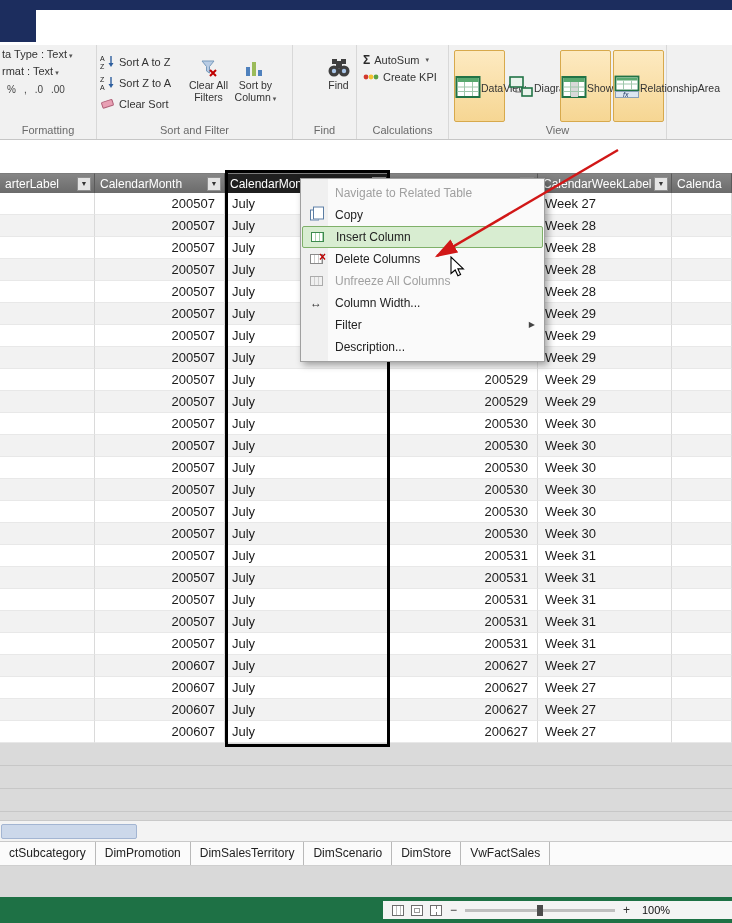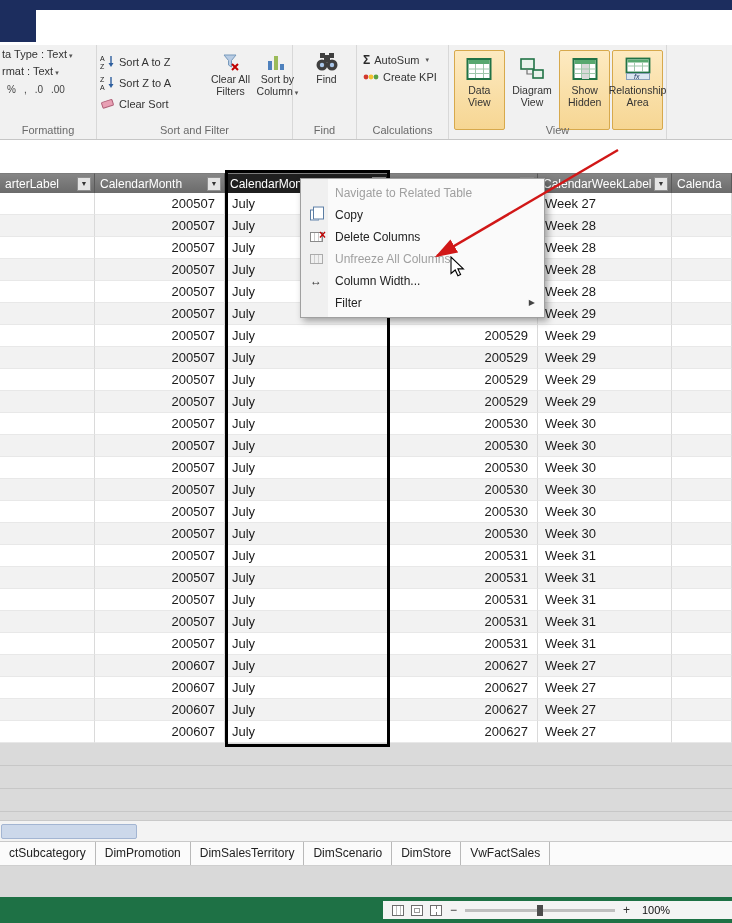--- a/index.html
+++ b/index.html
@@ -10,30 +10,30 @@
   .title-corner{position:absolute;left:0;top:0;width:36px;height:42px;background:#1c2d5e;}
 
   
   .ribbon{position:absolute;left:0;top:45px;width:732px;height:95px;background:#f1f1f1;border-bottom:1px solid #c6c6c6;display:flex;box-sizing:border-box;}
   .rgroup{position:relative;height:100%;border-right:1px solid #d8d8d8;box-sizing:border-box;flex:none;}
   .rg-label{position:absolute;bottom:3px;left:0;right:0;text-align:center;font-size:11px;color:#6a6a6a;white-space:nowrap;}
   .fmt-row{font-size:11px;color:#333;padding:3px 0 2px 2px;white-space:nowrap;}
   .caret{font-size:7px;color:#555;margin-left:2px;}
   .fmt-btns{display:flex;gap:8px;padding:5px 0 0 7px;font-size:10px;color:#444;}
   .fmt-btn{cursor:default;}
-  .sf-wrap{display:flex;gap:34px;}
+  .sf-wrap{display:flex;}
   .sf-left{display:flex;flex-direction:column;padding:7px 0 0 3px;gap:2px;}
   .sf-btn{display:flex;align-items:center;gap:4px;font-size:11px;color:#333;height:19px;white-space:nowrap;}
-  .sf-right{display:flex;padding-top:4px;margin-left:2px;}
+  .sf-right{display:flex;padding-top:10px;margin-left:14px;}
   .big-btn{width:47px;display:flex;flex-direction:column;align-items:center;font-size:10.5px;color:#333;text-align:center;line-height:12px;padding-top:1px;}
   .big-btn .bicon{height:23px;display:flex;align-items:center;}
   .calc-row{display:flex;align-items:center;gap:4px;font-size:11px;color:#333;padding:4px 0 0 6px;white-space:nowrap;}
   .sigma{font-size:12px;font-weight:bold;color:#2b2b2b;}
   .view-wrap{display:flex;padding:4px 2px 0 4px;}
-  .view-btn{width:51px;height:80px;margin:1px 1px 0;display:flex;flex-direction:column;align-items:center;border:1px solid transparent;border-radius:2px;font-size:10.5px;line-height:12px;color:#333;padding-top:4px;box-sizing:border-box;text-align:center;}
+  .view-btn{width:51px;height:72px;margin:1px 1px 0;display:flex;flex-direction:row;align-items:center;border:1px solid transparent;border-radius:2px;font-size:10.5px;line-height:12px;color:#333;padding-top:4px;box-sizing:border-box;text-align:center;}
   .view-btn.pressed{background:linear-gradient(#fdeac1,#f6d693);border-color:#d7a94c;}
   .view-btn .vicon{height:27px;display:flex;align-items:center;margin-bottom:2px;}
 
   
   .grid-header{position:absolute;left:0;top:173px;width:732px;height:20px;display:flex;z-index:2;}
   .hcell{position:relative;height:20px;box-sizing:border-box;background:linear-gradient(#858585,#6b6b6b);color:#fff;font-size:12px;display:flex;align-items:center;border-right:1px solid #5a5a5a;border-top:1px solid #7c7c7c;flex:none;}
   .hcell.selected{background:#1f1f1f;}
   .hlabel{padding-left:5px;white-space:nowrap;overflow:hidden;flex:1;}
   .hfilter{width:14px;height:14px;background:#e4e4e4;border:1px solid #8f8f8f;color:#333;font-size:7px;display:flex;align-items:center;justify-content:center;margin-right:3px;flex:none;box-sizing:border-box;}
   .grid-body{position:absolute;left:0;top:193px;width:732px;z-index:1;}
@@ -514,24 +514,26 @@
           <span class="zoom-thumb"></span>
         </span>
       <span class="zoom-plus">+</span>
       <span class="zoom-label">100%</span>
     </div>
   </div>
 
   <div class="context-menu" id="context-menu">
       <div class="mi-item disabled"><span class="mi-label">Navigate to Related Table</span></div>
       <div class="mi-item"><span class="mi-label">Copy</span><span class="mi-icon copy"></span></div>
+      <div class="mi-item highlight"><span class="mi-label">Insert Column</span><span class="mi-icon insert-column"></span></div>
       <div class="mi-item"><span class="mi-label">Delete Columns</span><span class="mi-icon delete-columns"></span></div>
       <div class="mi-item disabled"><span class="mi-label">Unfreeze All Columns</span><span class="mi-icon unfreeze-columns"></span></div>
       <div class="mi-item"><span class="mi-label">Column Width...</span><span class="mi-icon column-width">↔</span></div>
       <div class="mi-item"><span class="mi-label">Filter</span><span class="mi-sub">▶</span></div>
+      <div class="mi-item"><span class="mi-label">Description...</span></div>
     </div>
 
   <svg class="overlay" width="732" height="923" viewBox="0 0 732 923">
     <defs>
       <marker id="ah" markerWidth="10" markerHeight="8" refX="8" refY="3" orient="auto">
         <path d="M0,0 L9,3 L0,6 Z" fill="#d11717"></path>
       </marker>
     </defs>
     <line x1="618" y1="150" x2="437" y2="256" stroke="#d11717" stroke-width="2.5" marker-end="url(#ah)"></line>
   </svg>

